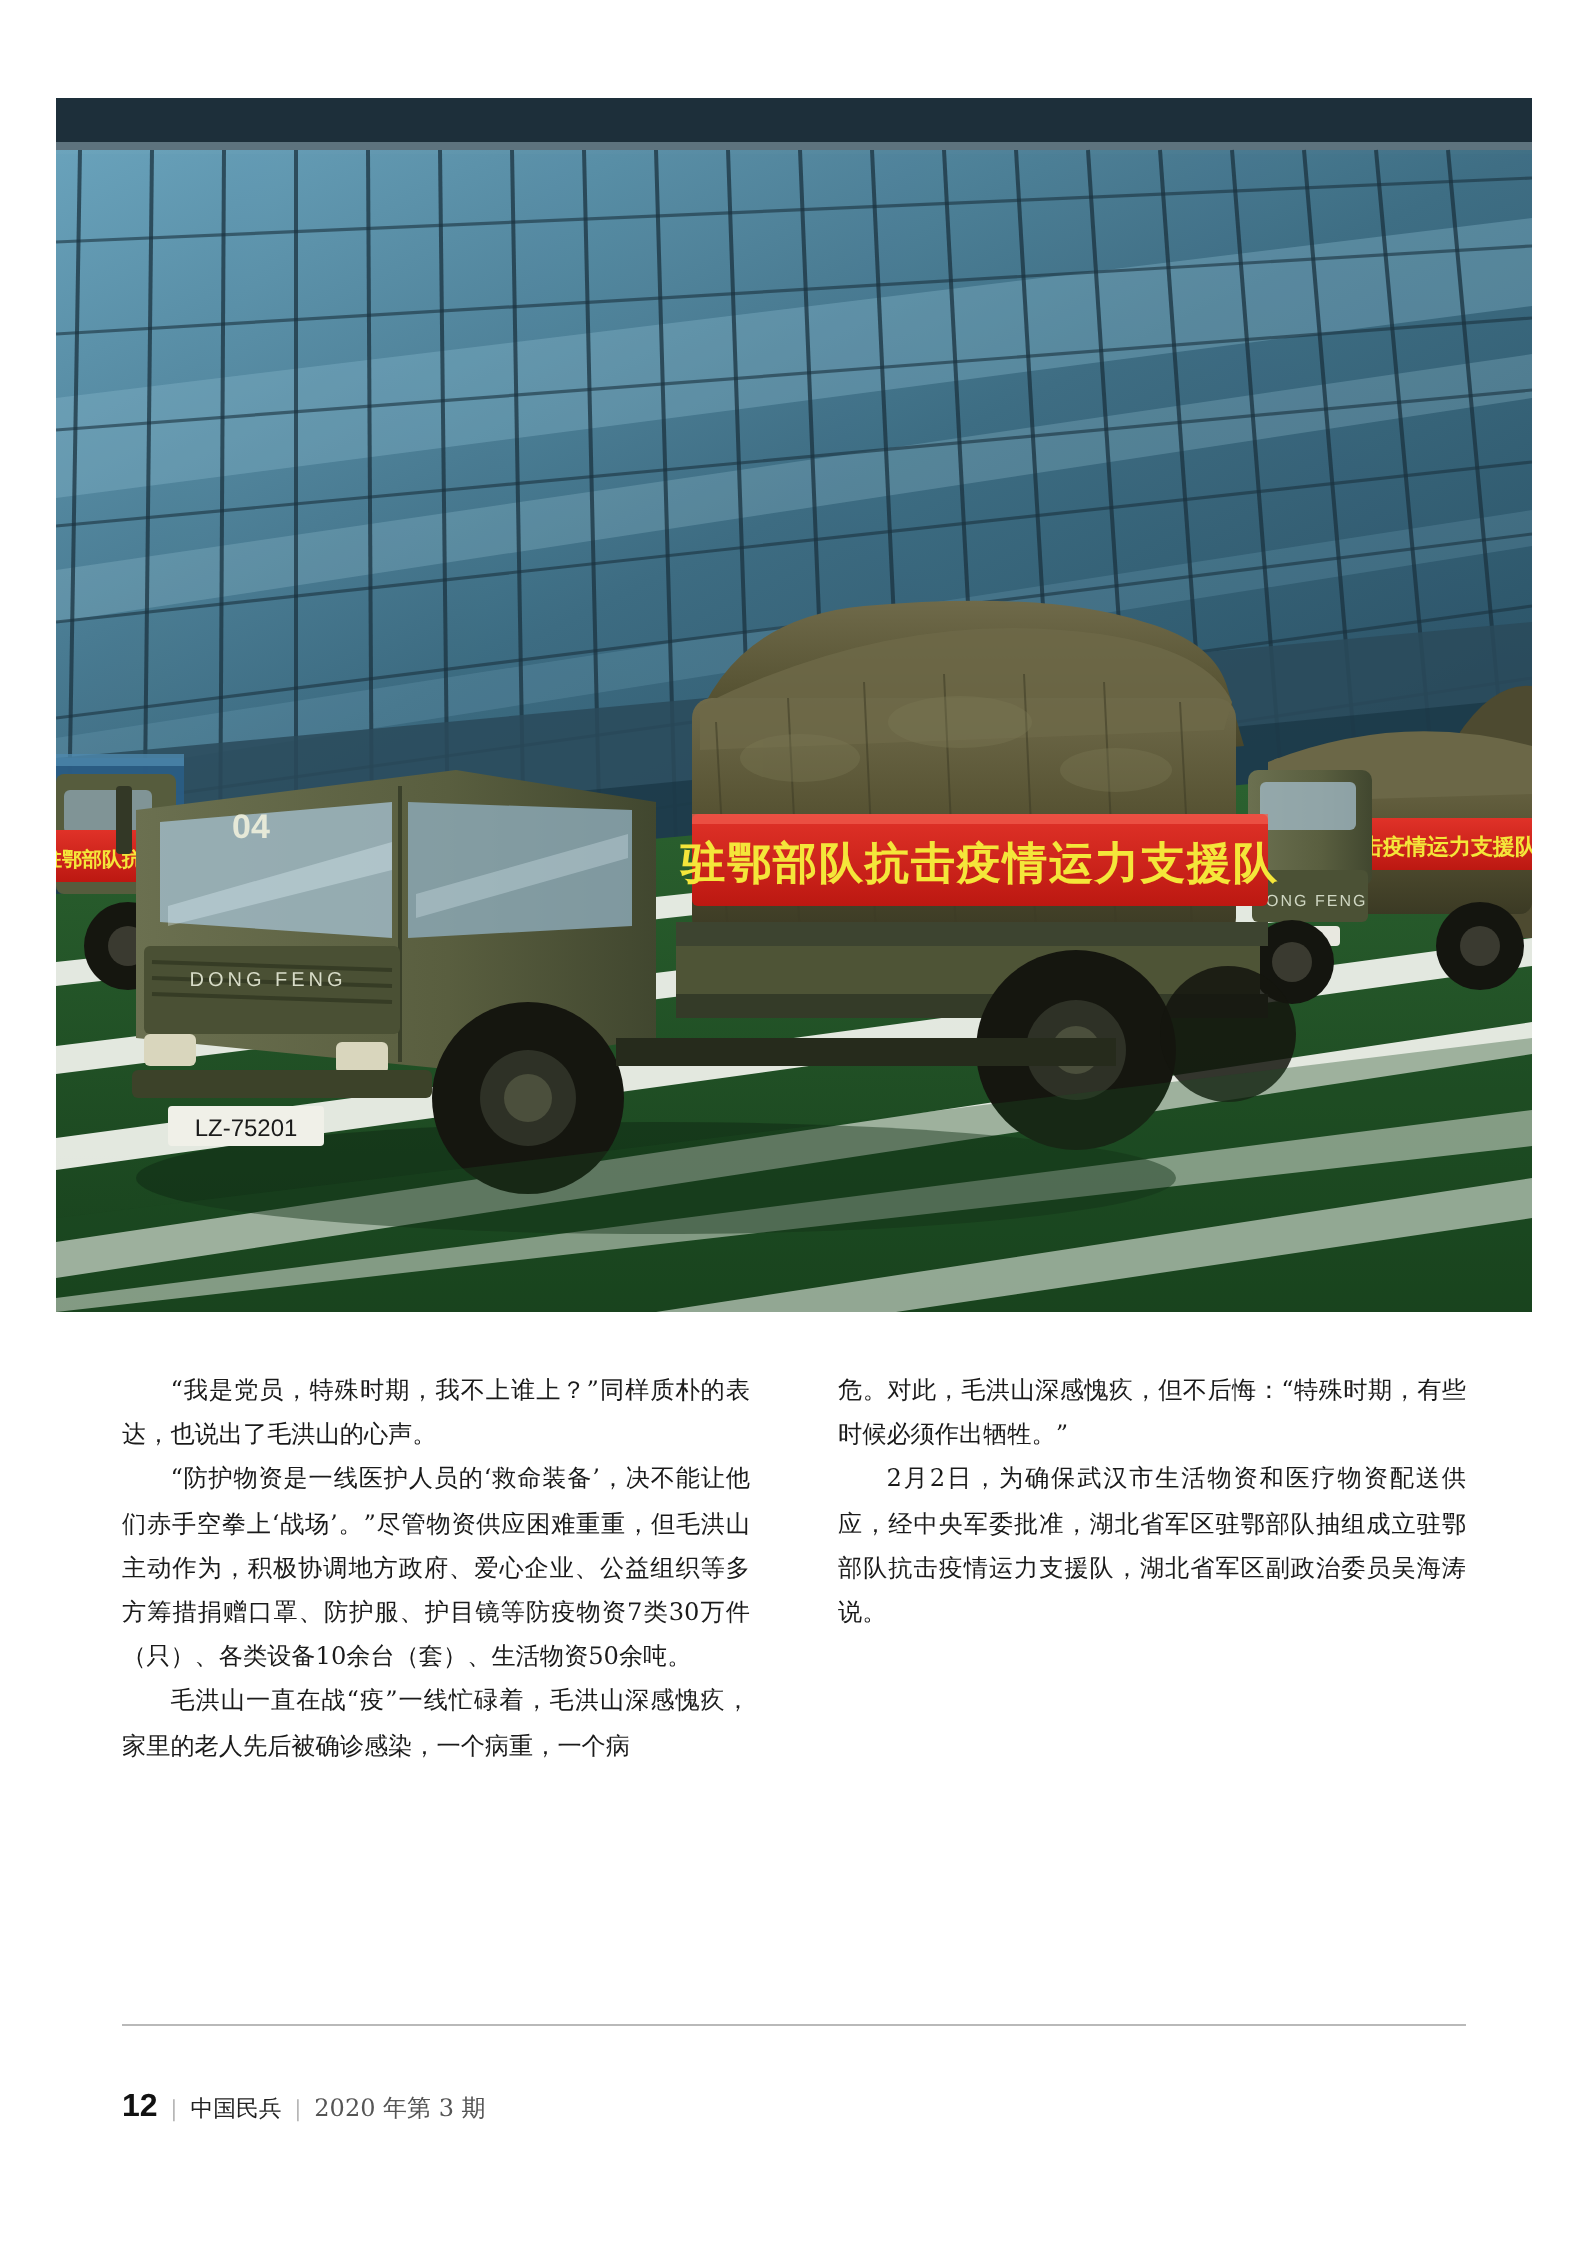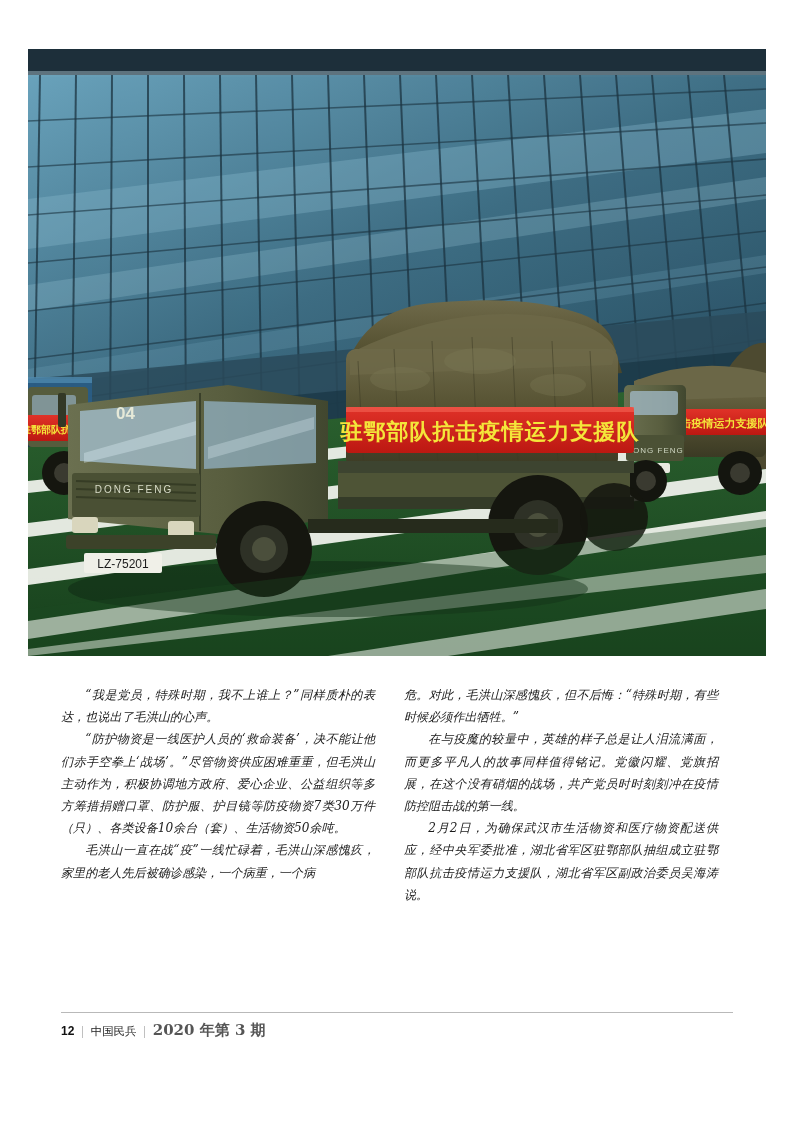--- a/index.html
+++ b/index.html
@@ -36,22 +36,21 @@
   .photo svg { display: block; }
 
   
   .columns {
     position: absolute;
     left: 61px;
     top: 684px;
     width: 672px;
     height: 306px;
     display: flex;
-    gap: 29px;
-    font-style: italic;
+    gap: 44px;
   }
   .col {
     width: 314px;
     font-size: 12.1px;
     line-height: 22.2px;
     color: #1a1a1a;
     text-align: justify;
     text-justify: inter-ideograph;
     font-family: "DejaVu Serif", "Liberation Serif", serif;
   }
@@ -68,39 +67,39 @@
     left: 61px;
     top: 1012px;
     width: 672px;
     display: flex;
     align-items: baseline;
     gap: 7px;
     border-top: 1px solid #b9b9b9;
     padding-top: 8px;
   }
   .folio {
-    font-size: 12px;
+    font-size: 16px;
     font-weight: bold;
     color: #111;
     font-family: "Liberation Sans", sans-serif;
+    margin-top: 24px;
   }
   .footer-sep {
     color: #999;
     font-size: 12px;
   }
   .footer-text {
     font-size: 11.4px;
     color: #222;
     font-family: Liberation Mono, monospace;
   }
   .footer-issue {
-    font-size: 15px;
+    font-size: 12px;
     color: #555;
     font-family: "DejaVu Serif", "Liberation Serif", serif;
-    font-weight: bold;
   }
 </style>
 </head>
 <body>
 
 <div class="page">
 
   <div class="photo">
     <svg width="738" height="607" viewBox="0 0 738 607" xmlns="http://www.w3.org/2000/svg">
       <defs>
@@ -322,21 +321,20 @@
   </div>
 
   <div class="columns">
     <div class="col">
       <p class="indent">“我是党员，特殊时期，我不上谁上？”同样质朴的表达，也说出了毛洪山的心声。</p>
       <p class="indent">“防护物资是一线医护人员的‘救命装备’，决不能让他们赤手空拳上‘战场’。”尽管物资供应困难重重，但毛洪山主动作为，积极协调地方政府、爱心企业、公益组织等多方筹措捐赠口罩、防护服、护目镜等防疫物资7类30万件（只）、各类设备10余台（套）、生活物资50余吨。</p>
       <p class="indent">毛洪山一直在战“疫”一线忙碌着，毛洪山深感愧疚，家里的老人先后被确诊感染，一个病重，一个病</p>
     </div>
     <div class="col">
       <p>危。对此，毛洪山深感愧疚，但不后悔：“特殊时期，有些时候必须作出牺牲。”</p>
-      <p class="indent">在与疫魔的较量中，英雄的样子总是让人泪流满面，而更多平凡人的故事同样值得铭记。党徽闪耀、党旗招展，在这个没有硝烟的战场，共产党员时时刻刻冲在疫情防控阻击战的第一线。</p>
       <p class="indent">2月2日，为确保武汉市生活物资和医疗物资配送供应，经中央军委批准，湖北省军区驻鄂部队抽组成立驻鄂部队抗击疫情运力支援队，湖北省军区副政治委员吴海涛说。</p>
     </div>
   </div>
 
   <div class="footer">
     <span class="folio">12</span>
     <span class="footer-sep">|</span>
     <span class="footer-text">中国民兵</span>
     <span class="footer-sep">|</span>
     <span class="footer-issue">2020 年第 3 期</span>

